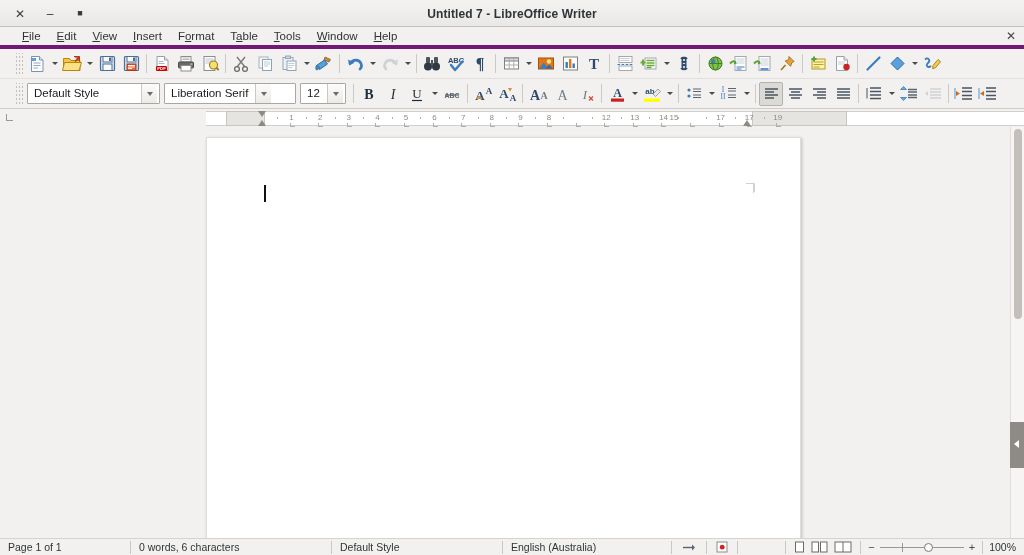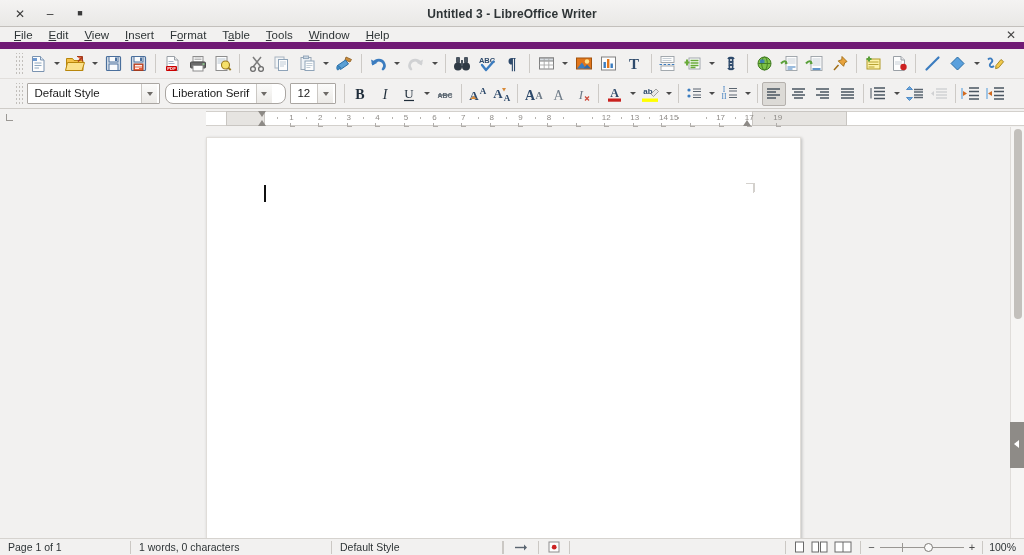--- a/index.html
+++ b/index.html
@@ -25,39 +25,38 @@
   .win-btn.sq { font-size: 9px; }
   .title-text {
     position: absolute; left: 0; right: 0; top: 0; height: 27px;
     display: flex; align-items: center; justify-content: center;
     font-size: 12px; color: #2e3436; font-weight: bold; letter-spacing: .1px;
   }
 
   
   .menubar {
     height: 22px; width: 100%; display: flex; align-items: center;
-    background: #f2f1f0; border-bottom: 7px solid #701a75;
-    padding-left: 6px; position: relative;
+    background: #f2f1f0; border-bottom: 4px solid #701a75;
+    padding-left: 14px; position: relative;
   }
   .menu-item {
     font-size: 11.5px; color: #2e3436; padding: 2px 8px; cursor: default;
     white-space: nowrap;
   }
   .menu-item u { text-decoration: underline; }
   .menu-close {
     position: absolute; right: 8px; top: 50%; transform: translateY(-50%);
     font-size: 12px; color: #444; cursor: pointer;
   }
 
   
   .toolbar {
     width: 100%; display: flex; align-items: center;
     background: #f2f1f0;
     padding: 0 16px;
-    justify-content: space-between;
   }
   .toolbar.std { height: 30px; border-bottom: 1px solid #e2dfdc; }
   .toolbar.fmt { height: 30px; border-bottom: 1px solid #cfccc8; }
   .grip {
     width: 7px; height: 22px; margin-right: 2px; flex: none;
     background-image: radial-gradient(#b9b6b2 0.8px, transparent 0.9px);
     background-size: 3px 4px; background-position: 2px 2px;
     opacity: .85;
   }
   .tb-btn {
@@ -95,21 +94,21 @@
     background: linear-gradient(to bottom,#fbfbfa,#eceae7);
     display: flex; align-items: center; justify-content: center; cursor: pointer;
   }
   .combo .drop::after {
     content: ""; width: 0; height: 0;
     border-left: 3.5px solid transparent; border-right: 3.5px solid transparent;
     border-top: 4px solid #6e6b67;
   }
   .combo.style { width: 133px; margin-left: 2px; }
   .combo.style .val { width: 113px; }
-  .combo.font { width: 121px; border-radius: 8px; }
+  .combo.font { width: 132px; }
   .combo.font .val { width: 90px; }
   .combo.size { width: 46px; }
   .combo.size .val { width: 26px; }
 
   
   .ruler-row {
     height: 20px; width: 100%; display: flex; align-items: stretch;
     background: #f2f1f0; border-bottom: 1px solid #e3e0dd;
   }
   .ruler-corner { width: 206px; flex: none; position: relative; }
@@ -213,21 +212,21 @@
 </style>
 </head>
 <body>
 
 <div class="titlebar">
   <div class="win-btns">
     <div class="win-btn">✕</div>
     <div class="win-btn">–</div>
     <div class="win-btn sq">■</div>
   </div>
-  <div class="title-text">Untitled 3 - LibreOffice Writer</div>
+  <div class="title-text">Untitled 7 - LibreOffice Writer</div>
 </div>
 
 <div class="menubar">
   <div class="menu-item"><u>F</u><span>ile</span></div>
   <div class="menu-item"><u>E</u><span>dit</span></div>
   <div class="menu-item"><u>V</u><span>iew</span></div>
   <div class="menu-item"><u>I</u><span>nsert</span></div>
   <div class="menu-item">F<u>o</u><span>rmat</span></div>
   <div class="menu-item">T<u>a</u><span>ble</span></div>
   <div class="menu-item"><u>T</u><span>ools</span></div>
@@ -803,24 +802,25 @@
   </div>
   <div class="vscroll">
     <div class="vthumb"></div>
     <div class="vmark"></div>
   </div>
 </div>
 
 <div class="statusbar">
   <div class="st-cell" style="width:130px">Page 1 of 1</div>
   <div class="st-div"></div>
-  <div class="st-cell" style="width:200px">1 words, 0 characters</div>
+  <div class="st-cell" style="width:200px">0 words, 6 characters</div>
   <div class="st-div"></div>
   <div class="st-cell" style="width:170px">Default Style</div>
   <div class="st-div"></div>
+  <div class="st-cell" style="width:168px">English (Australia)</div>
   <div class="st-div"></div>
   <div class="st-cell" style="width:34px;justify-content:center">
     <svg width="14" height="11" viewBox="0 0 14 11">
         <path d="M1 5.5h9" stroke="#5a6570" stroke-width="1.4"></path>
         <path d="M10 2.5v6l3-3z" fill="#5a6570"></path>
       </svg>
   </div>
   <div class="st-div"></div>
   <div class="st-cell" style="width:30px;justify-content:center">
     <svg width="12" height="12" viewBox="0 0 12 12">

